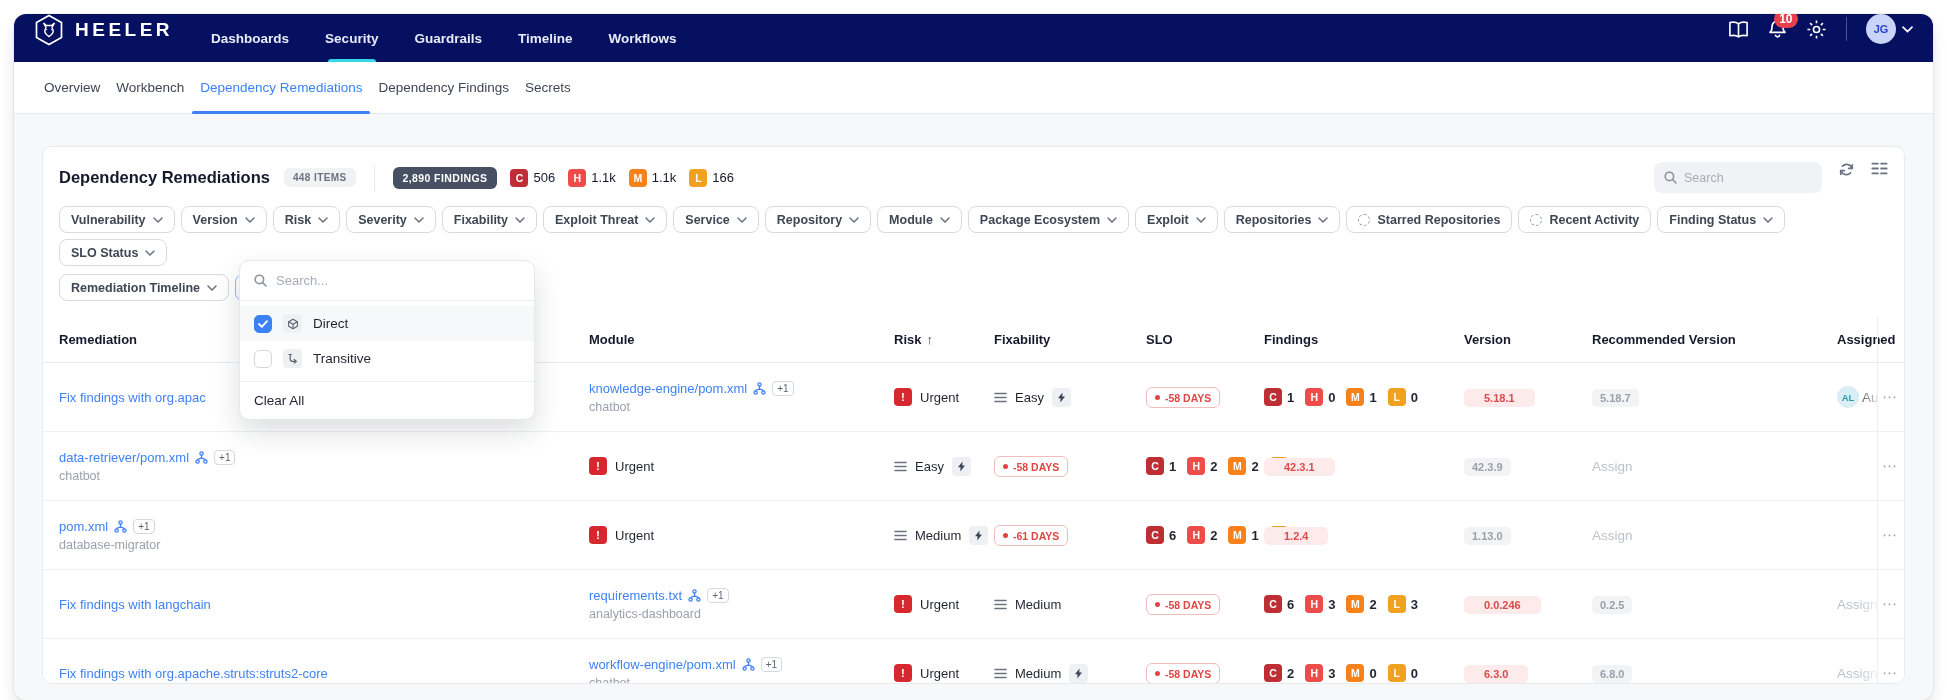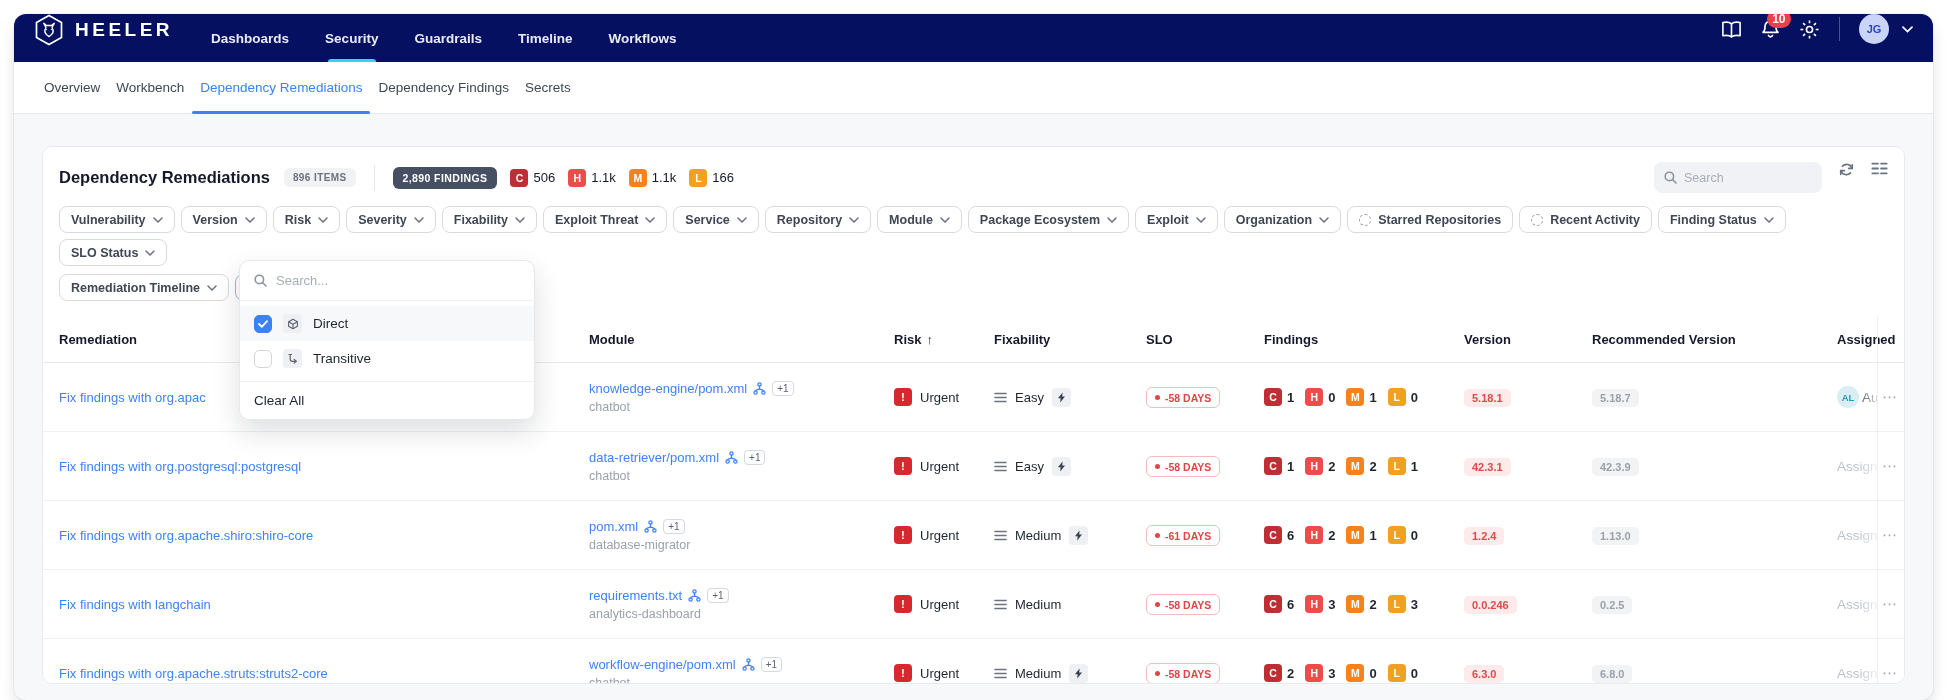--- a/index.html
+++ b/index.html
@@ -20,21 +20,21 @@
     display:flex; align-items:center; position:relative; }
   .nav-link.active::after { content:""; position:absolute; bottom:0; left:50%;
     transform:translateX(-50%); width:48px; height:3px; background:#35d4e6;
     border-radius:3px 3px 0 0; }
   .nav-right { margin-left:auto; display:flex; align-items:center; gap:19px; }
   .nav-icon-btn { position:relative; background:none; border:0; cursor:pointer;
     display:flex; align-items:center; color:#fff; }
   .bell-badge { position:absolute; top:-9px; right:-11px; background:#e8414d; color:#fff;
     font-size:12px; font-weight:bold; border-radius:9px; padding:2px 5.5px; }
   .nav-divider { width:1px; height:24px; background:rgba(255,255,255,.28); }
-  .user-chip { display:flex; align-items:center; gap:13px; background:none; border:0; cursor:pointer; }
+  .user-chip { display:flex; align-items:center; gap:6px; background:none; border:0; cursor:pointer; }
   .avatar-jg { width:30px; height:30px; border-radius:50%; background:#c9d4f8; color:#2945c8;
     font-size:11px; font-weight:bold; display:flex; align-items:center; justify-content:center; }
 
   
   .tabs { height:52px; flex:0 0 52px; background:#fff; border-bottom:1px solid #e7e9ee;
     display:flex; gap:16px; padding:0 30px; }
   .tab { display:flex; align-items:center; font-size:13.5px; color:#3f4754; text-decoration:none;
     position:relative; cursor:pointer; }
   .tab.active { color:#3b82f6; }
   .tab.active::after { content:""; position:absolute; bottom:-1px; left:-8px; right:-8px;
@@ -104,21 +104,21 @@
   .fix-txt { margin:0 8px; }
   .bolt { width:19px; height:19px; border-radius:4px; background:#eef0f3;
     display:inline-flex; align-items:center; justify-content:center; }
   .slo-pill { display:inline-flex; align-items:center; gap:5px; border:1px solid #f2bcbc;
     border-radius:6px; padding:3.5px 8px; font-size:10.5px; font-weight:bold; color:#e04545;
     min-width:50px; min-height:19px; }
   .slo-dot { width:5px; height:5px; border-radius:50%; background:#e04545; flex:0 0 5px; }
   .c-find { display:flex; align-items:center; }
   .find-group { display:flex; align-items:center; gap:5px; margin-right:11px; }
   .find-count { font-size:13px; color:#1f2430; font-weight:600; min-width:7px; }
-  .ver-pill { background:#fdeaea; color:#da4b4b; border-radius:5px; padding:3px 8px;
+  .ver-pill { background:#fdeaea; color:#da4b4b; border-radius:5px; padding:3px 20px;
     font-size:11px; font-weight:bold; min-width:34px; min-height:17px; display:inline-block; }
   .rec-pill { background:#f2f3f5; color:#9aa1ab; border-radius:5px; padding:3px 8px;
     font-size:11px; font-weight:bold; min-width:34px; min-height:17px; display:inline-block; }
   .c-asg { display:flex; align-items:center; white-space:nowrap; overflow:hidden; }
   .avatar-al { width:22px; height:22px; border-radius:50%; background:#d8eef4; color:#2a9db5;
     font-size:9.5px; font-weight:bold; display:inline-flex; align-items:center;
     justify-content:center; margin-right:3px; flex:0 0 22px; }
   .asg-name { font-size:13.5px; color:#3f4754; }
   .assign-txt { font-size:13.5px; color:#bcc2cb; cursor:pointer; }
   .row-fade { position:absolute; right:0; top:0; bottom:0; width:46px;
@@ -220,21 +220,21 @@
     <a class="tab active">Dependency Remediations</a>
     <a class="tab">Dependency Findings</a>
     <a class="tab">Secrets</a>
   </nav>
 
   <main class="page">
     <section class="card">
 
       <div class="card-head">
         <h1 class="title">Dependency Remediations</h1>
-        <span class="items-pill">896 ITEMS</span>
+        <span class="items-pill">448 ITEMS</span>
         <span class="head-divider"></span>
         <span class="findings-pill">2,890 FINDINGS</span>
         <span class="sev-group">
           <span class="sev-badge sev-c">C</span>
           <span class="sev-count">506</span>
         </span>
         <span class="sev-group">
           <span class="sev-badge sev-h">H</span>
           <span class="sev-count">1.1k</span>
         </span>
@@ -349,21 +349,21 @@
   </button>
           <button class="chip">
 
     <span class="chip-label">Exploit</span>
     <svg class="chev" width="10" height="6" viewBox="0 0 10 6" fill="none" stroke="#6b7280" stroke-width="1.5" stroke-linecap="round">
               <path d="M1 1 L5 5 L9 1"></path>
             </svg>
   </button>
           <button class="chip">
 
-    <span class="chip-label">Organization</span>
+    <span class="chip-label">Repositories</span>
     <svg class="chev" width="10" height="6" viewBox="0 0 10 6" fill="none" stroke="#6b7280" stroke-width="1.5" stroke-linecap="round">
               <path d="M1 1 L5 5 L9 1"></path>
             </svg>
   </button>
           <button class="chip has-ico">
     <span class="chip-dashed"></span>
     <span class="chip-label">Starred Repositories</span>
 
   </button>
           <button class="chip has-ico">
@@ -487,21 +487,20 @@
     <div class="cell"><span class="rec-pill">5.18.7</span></div>
     <div class="cell c-asg">
       <span class="avatar-al">AL</span>
       <span class="asg-name">Au</span>
 
     </div>
     <div class="row-fade"></div>
     <button class="row-menu">⋯</button>
   </div>
             <div class="trow">
-    <div class="cell"><a class="rem-link">Fix findings with org.postgresql:postgresql</a></div>
     <div class="cell">
       <div class="mod-top">
         <a class="mod-link">data-retriever/pom.xml</a>
         <span>
           <svg width="13" height="13" viewBox="0 0 12 12" fill="none" stroke="#3f82f6" stroke-width="1.2" stroke-linecap="round">
             <circle cx="6" cy="2.3" r="1.5"></circle>
                       <circle cx="2.4" cy="9.7" r="1.5"></circle>
                       <circle cx="9.6" cy="9.7" r="1.5"></circle>
             <path d="M6 3.8 V6 M6 6 C6 7.6 2.4 6.6 2.4 8.2 M6 6 C6 7.6 9.6 6.6 9.6 8.2"></path>
           </svg>
@@ -554,21 +553,20 @@
     <div class="cell"><span class="ver-pill">42.3.1</span></div>
     <div class="cell"><span class="rec-pill">42.3.9</span></div>
     <div class="cell c-asg">
 
       <span class="assign-txt">Assign</span>
     </div>
     <div class="row-fade"></div>
     <button class="row-menu">⋯</button>
   </div>
             <div class="trow">
-    <div class="cell"><a class="rem-link">Fix findings with org.apache.shiro:shiro-core</a></div>
     <div class="cell">
       <div class="mod-top">
         <a class="mod-link">pom.xml</a>
         <span>
           <svg width="13" height="13" viewBox="0 0 12 12" fill="none" stroke="#3f82f6" stroke-width="1.2" stroke-linecap="round">
             <circle cx="6" cy="2.3" r="1.5"></circle>
                       <circle cx="2.4" cy="9.7" r="1.5"></circle>
                       <circle cx="9.6" cy="9.7" r="1.5"></circle>
             <path d="M6 3.8 V6 M6 6 C6 7.6 2.4 6.6 2.4 8.2 M6 6 C6 7.6 9.6 6.6 9.6 8.2"></path>
           </svg>

